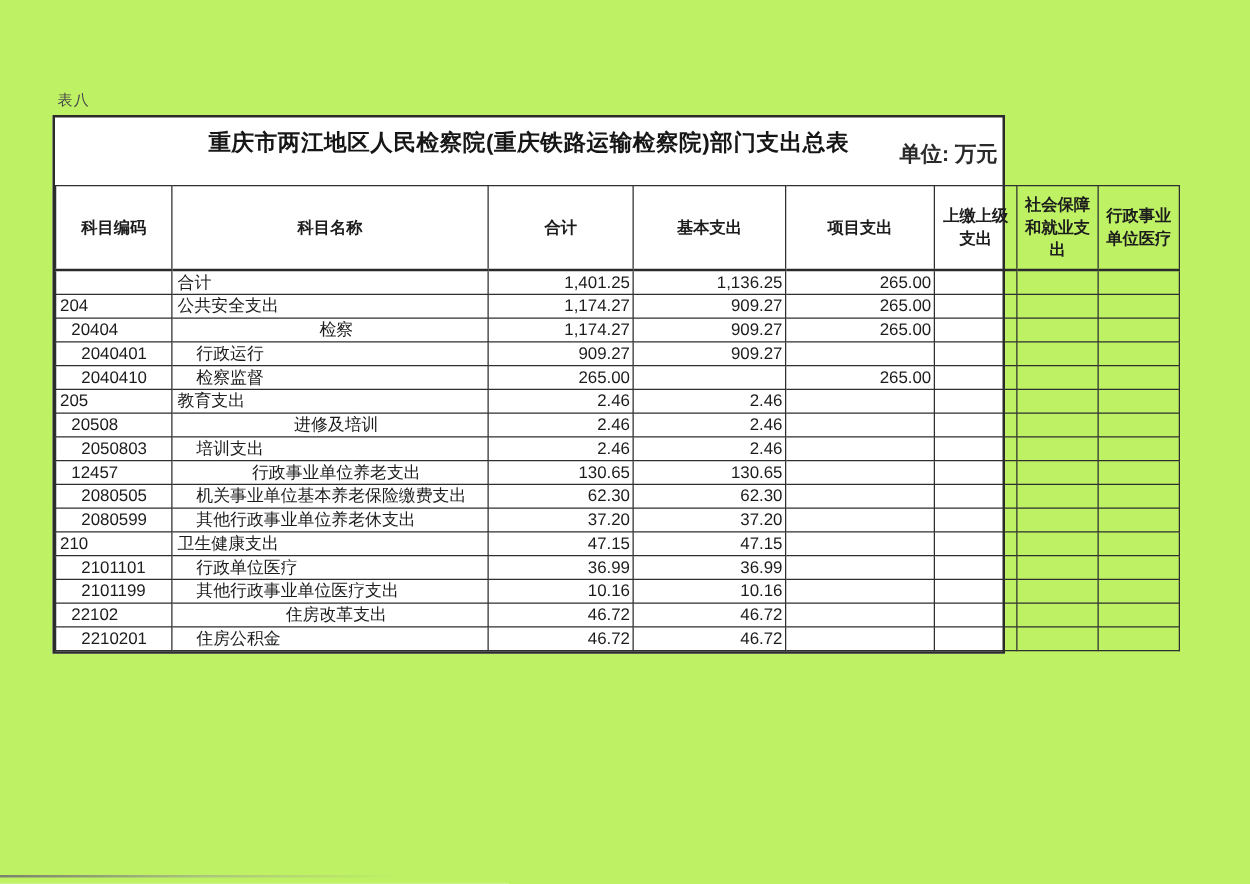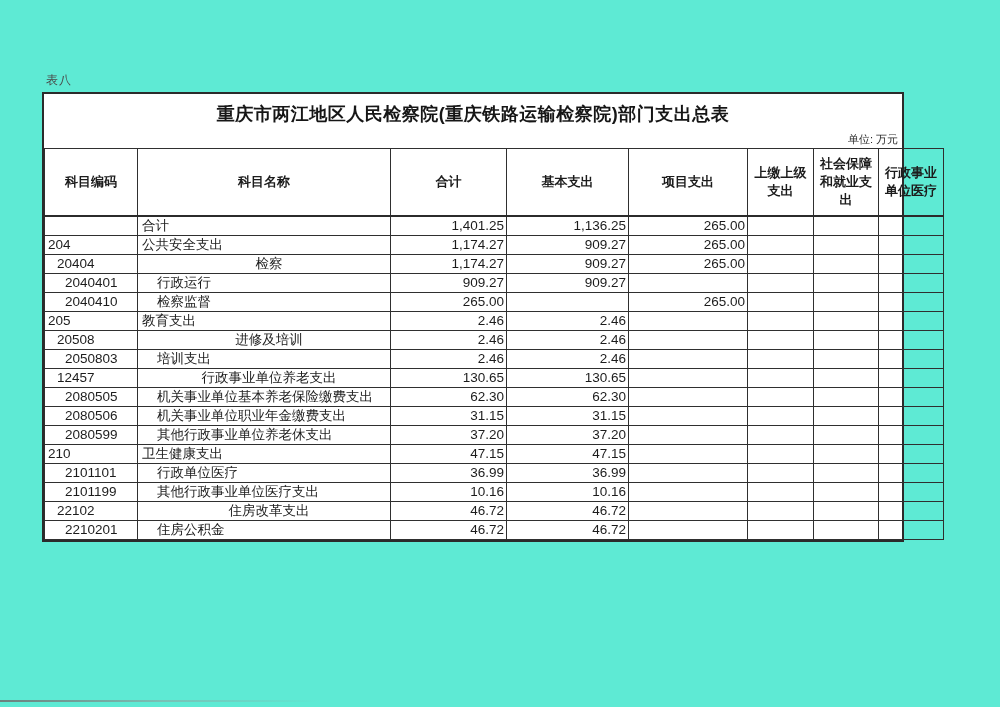--- a/index.html
+++ b/index.html
@@ -12,58 +12,59 @@
     height: 707px;
     position: relative;
     overflow: hidden;
     font-family: "Liberation Sans", sans-serif;
     color: #1c1c1c;
     -webkit-font-smoothing: antialiased;
   }
   .page {
     position: absolute;
     inset: 0;
-    background: #5eead4;
+    background: #bef264;
   }
   .table-label {
     position: absolute;
     left: 46px;
     top: 72px;
     font-size: 12px;
     color: #4a4a4a;
     letter-spacing: 1px;
   }
   .sheet {
     position: absolute;
     left: 42px;
     top: 92px;
-    width: 862px;
+    width: 762px;
     border: 2px solid #2b2b2b;
     box-sizing: border-box;
     background: #fff;
   }
   .title-row {
     position: relative;
     height: 54px;
     box-sizing: border-box;
   }
   .doc-title {
     text-align: center;
     padding-top: 8px;
     font-size: 18px;
     font-weight: 700;
     letter-spacing: 0.5px;
     color: #161616;
   }
   .unit-label {
     position: absolute;
     right: 4px;
-    bottom: 1px;
-    font-size: 11px;
+    bottom: 13px;
+    font-size: 17px;
     color: #2a2a2a;
+    font-weight: bold;
   }
   table.budget {
     border-collapse: collapse;
     table-layout: fixed;
     width: 895px;
     font-size: 13.5px;
   }
   table.budget th, table.budget td {
     border: 1px solid #2f2f2f;
     box-sizing: border-box;
@@ -242,30 +243,20 @@
             <td class="col-code indent-3">2080505</td>
             <td class="col-name indent-3">机关事业单位基本养老保险缴费支出</td>
             <td class="col-total">62.30</td>
             <td class="col-basic">62.30</td>
             <td class="col-project"></td>
             <td class="col-superior"></td>
             <td class="col-operating"></td>
             <td class="col-subsidy"></td>
           </tr>
           <tr>
-            <td class="col-code indent-3">2080506</td>
-            <td class="col-name indent-3">机关事业单位职业年金缴费支出</td>
-            <td class="col-total">31.15</td>
-            <td class="col-basic">31.15</td>
-            <td class="col-project"></td>
-            <td class="col-superior"></td>
-            <td class="col-operating"></td>
-            <td class="col-subsidy"></td>
-          </tr>
-          <tr>
             <td class="col-code indent-3">2080599</td>
             <td class="col-name indent-3">其他行政事业单位养老休支出</td>
             <td class="col-total">37.20</td>
             <td class="col-basic">37.20</td>
             <td class="col-project"></td>
             <td class="col-superior"></td>
             <td class="col-operating"></td>
             <td class="col-subsidy"></td>
           </tr>
           <tr>

